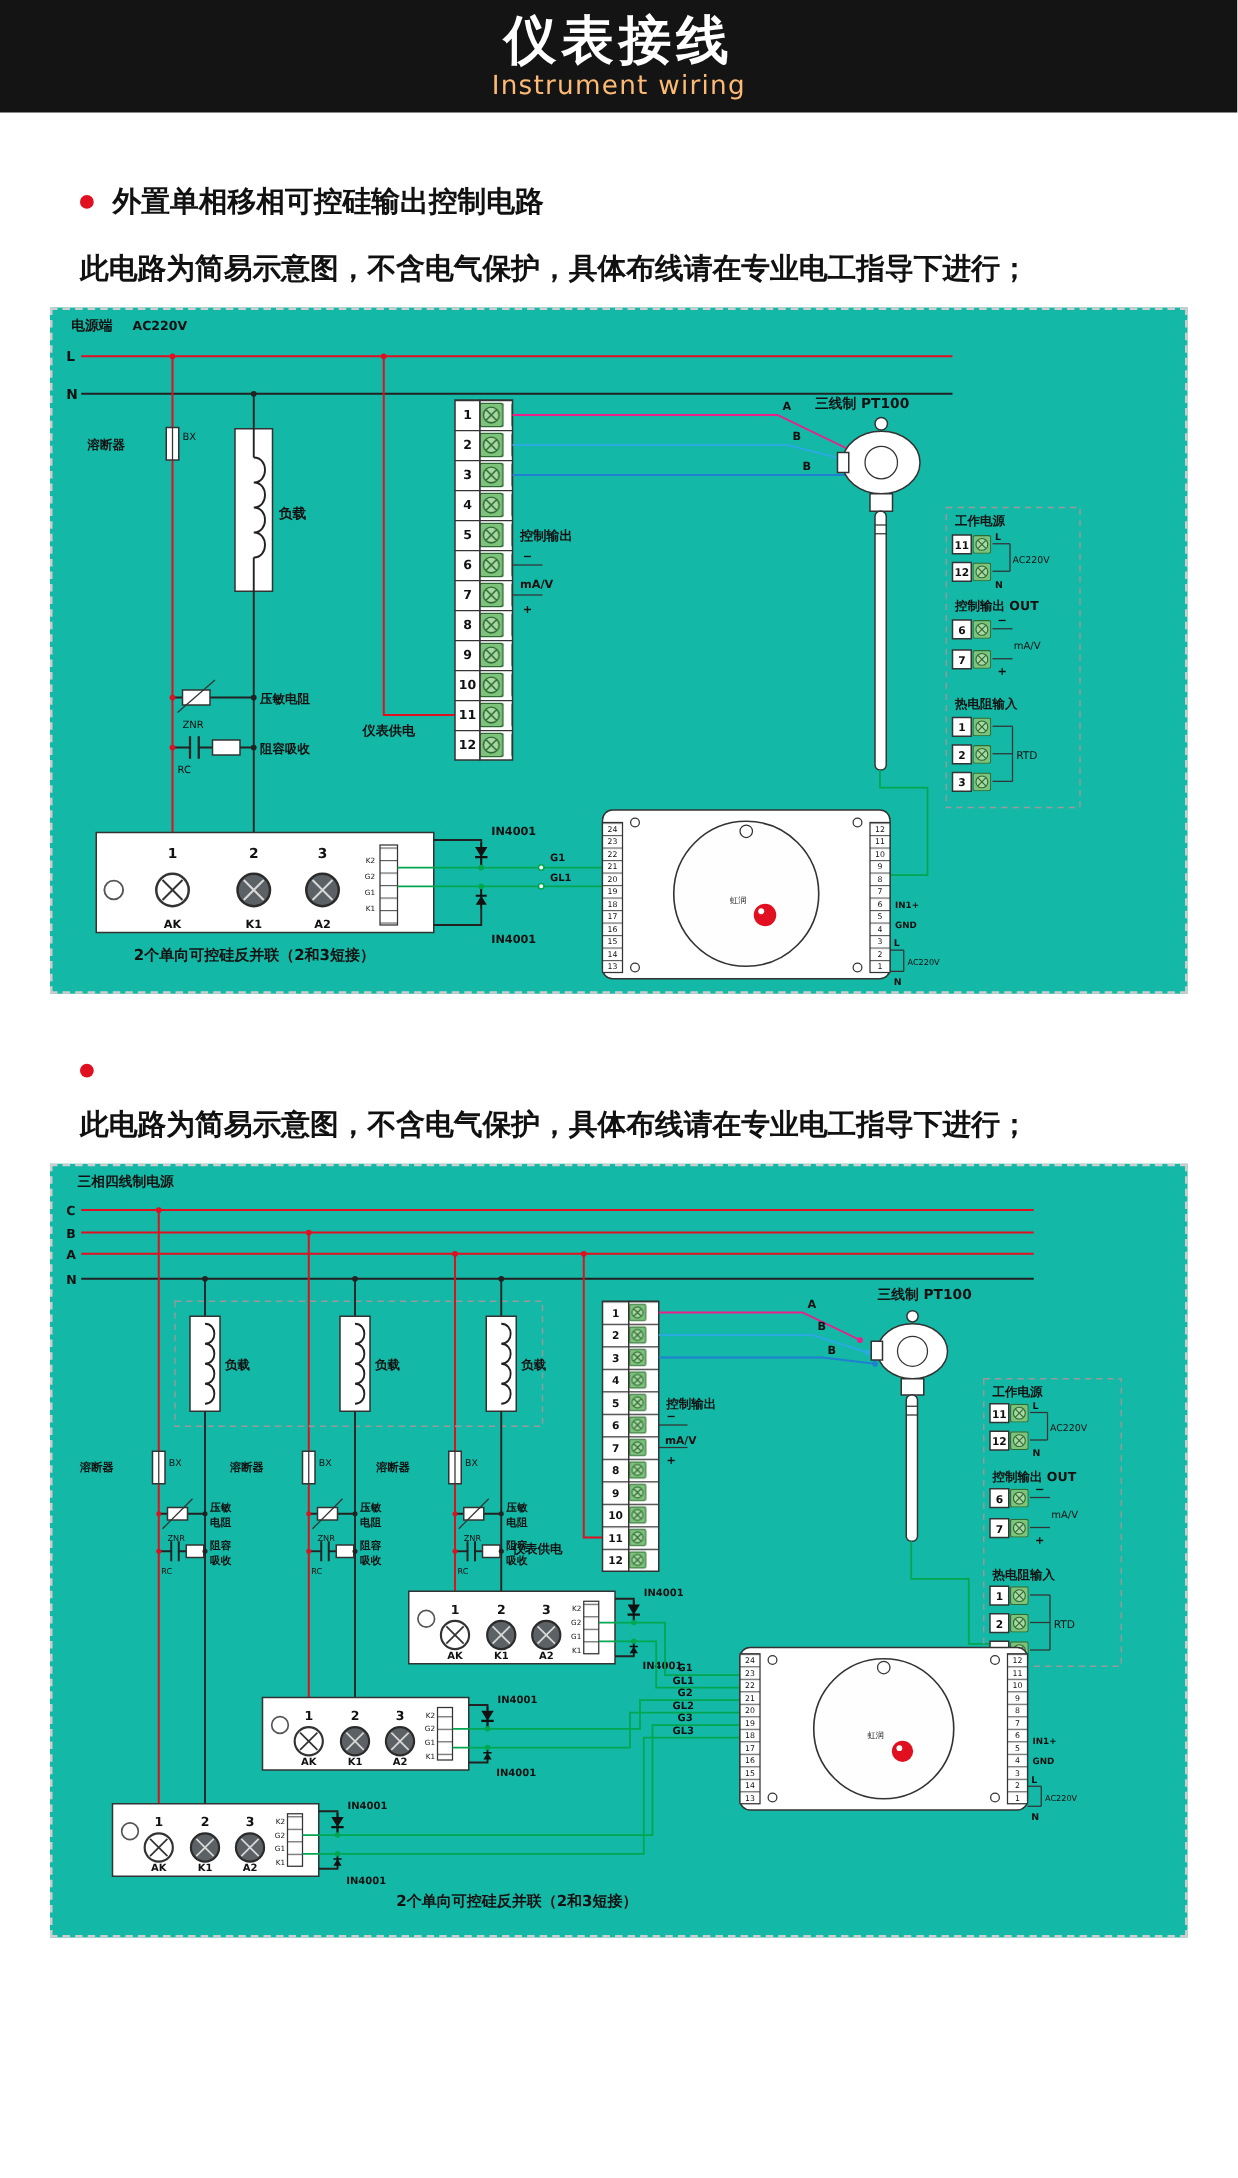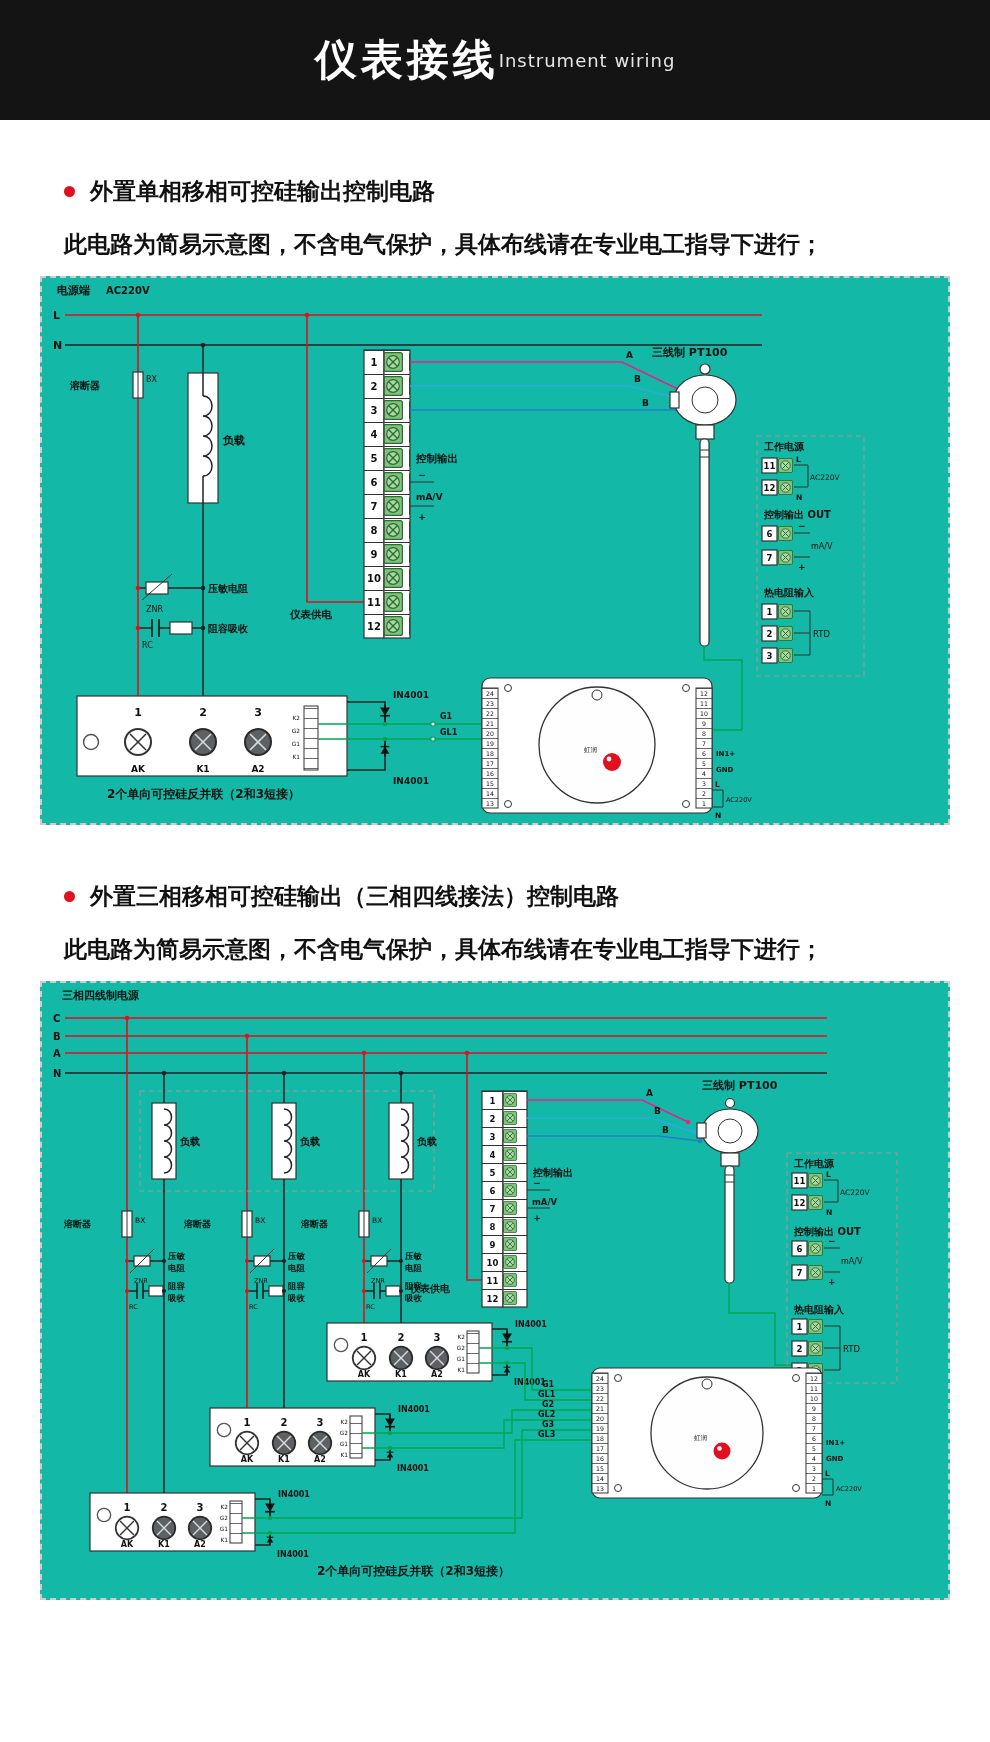--- a/index.html
+++ b/index.html
@@ -1,20 +1,20 @@
 <!DOCTYPE html>
 <html><head>
 <meta charset="utf-8">
 <style>
   *{margin:0;padding:0;box-sizing:border-box}
   html,body{background:#fff}
   body{width:990px;min-height:1742px;font-family:"DejaVu Sans","Liberation Sans",sans-serif;color:#111}
-  .header{background:#141414;height:120px;display:flex;flex-direction:row;align-items:center;justify-content:center}
+  .header{background:#141414;height:90px;display:flex;flex-direction:column;align-items:center;justify-content:center}
   .header h1{color:#fff;font-size:42px;font-weight:bold;letter-spacing:4px;line-height:1.05}
-  .header .sub{color:#e5e5e5;font-size:18px;letter-spacing:1px;margin-top:1px}
+  .header .sub{color:#fdba74;font-size:21px;letter-spacing:1px;margin-top:1px}
   .sec-head{display:flex;align-items:center;margin:56px 0 0 64px}
   .sec-head .bullet{width:11px;height:11px;border-radius:50%;background:#e01020;margin-right:15px;flex:0 0 auto}
   .sec-head h2{font-size:23px;font-weight:bold}
   .note{margin:22px 0 16px 64px;font-size:23px;font-weight:bold}
   .panel{margin:0 40px;border:2px dashed #cdcdcd;background:#14b8a6}
   .panel svg{display:block}
   svg text{font-family:"DejaVu Sans","Liberation Sans",sans-serif;fill:#111}
   .b{font-weight:bold}
   .mid{text-anchor:middle}.f65{font-size:6.5px}.f7{font-size:7px}.f75{font-size:7.5px}
   .f8{font-size:8px}.f85{font-size:8.5px}.f9{font-size:9px}.f10{font-size:10px}
@@ -353,21 +353,20 @@
     <line x1="670" y1="529" x2="681" y2="529" class="thin"></line>
     <line x1="681" y1="512" x2="681" y2="529" class="thin"></line>
     <text x="684" y="524" class="f65">AC220V</text>
     <text x="673" y="540" class="f75 b">N</text>
   </g>
 </svg>
 </div>
 
 <div class="sec-head">
   <span class="bullet"></span>
-  <h2>外置三相移相可控硅输出（三相四线接法）控制电路</h2>
 </div>
 <p class="note">此电路为简易示意图，不含电气保护，具体布线请在专业电工指导下进行；</p>
 
 <div class="panel">
 <svg width="906" height="615" viewBox="0 0 906 615">
 
   <g>
     <text x="20" y="16" class="f11 b">三相四线制电源</text>
     <text x="11" y="39" class="f10 b">C</text>
     <line x1="23" y1="35" x2="785" y2="35" class="wr"></line>

